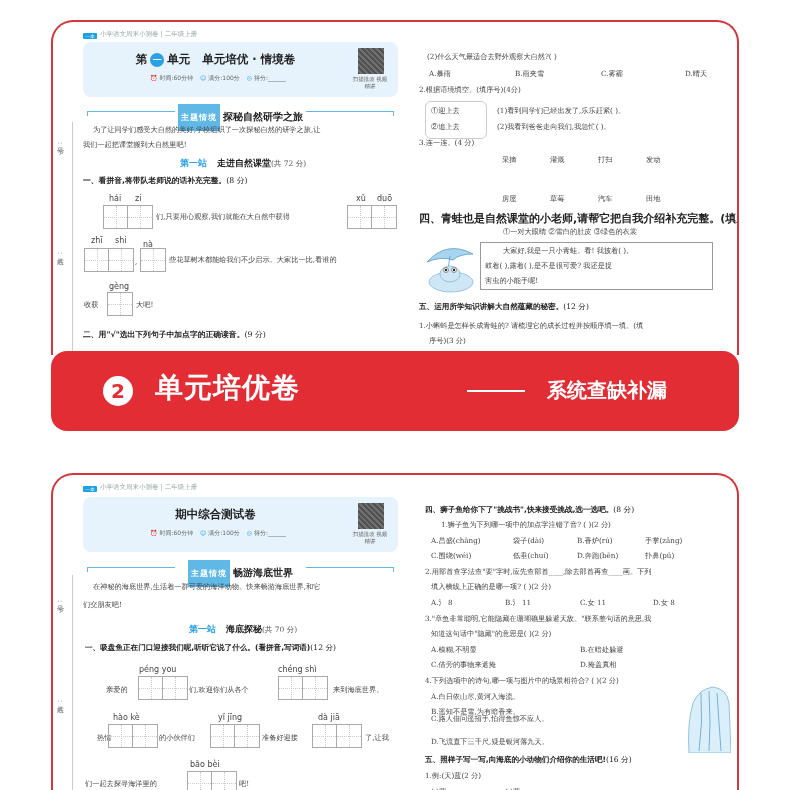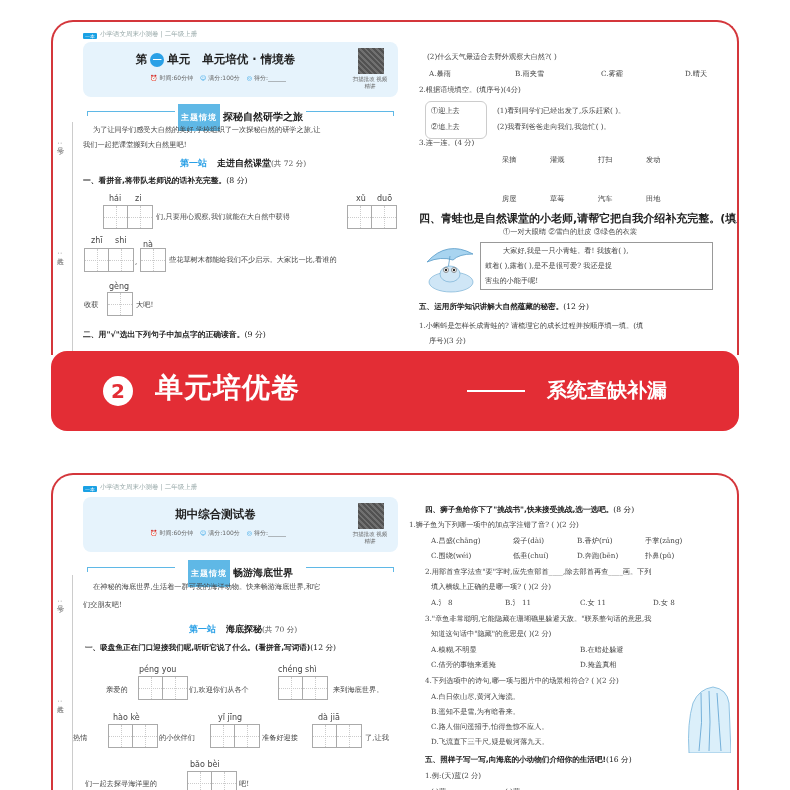--- a/index.html
+++ b/index.html
@@ -245,21 +245,21 @@
       </div>
     <div class="txt" style="left:136px;top:211px">们,欢迎你们从各个</div>
     <div class="grid" style="left:225px;top:201px">
         <div class="cell"></div>
         <div class="cell"></div>
       </div>
     <div class="txt" style="left:280px;top:211px">来到海底世界。</div>
     <span class="pinyin" style="left:60px;top:238px">hào kè</span>
     <span class="pinyin" style="left:165px;top:238px">yǐ jīng</span>
     <span class="pinyin" style="left:265px;top:238px">dà jiā</span>
-    <div class="txt" style="left:20px;top:259px">热情</div>
+    <div class="txt" style="left:44px;top:259px">热情</div>
     <div class="grid" style="left:55px;top:249px">
         <div class="cell"></div>
         <div class="cell"></div>
       </div>
     <div class="txt" style="left:106px;top:259px">的小伙伴们</div>
     <div class="grid" style="left:157px;top:249px">
         <div class="cell"></div>
         <div class="cell"></div>
       </div>
     <div class="txt" style="left:209px;top:259px">准备好迎接</div>
@@ -274,21 +274,21 @@
         <div class="cell"></div>
         <div class="cell"></div>
       </div>
     <div class="txt" style="left:186px;top:305px">吧!</div>
   </div>
 
   <div class="col col-right">
     <div class="txt bold" style="left:20px;top:22px;font-size:7.6px">
       <span>四、狮子鱼给你下了"挑战书",快来接受挑战,选一选吧。</span><span style="font-weight:normal;font-family:'DejaVu Serif',serif">(8 分)</span>
     </div>
-    <div class="txt" style="left:4px;top:38px">1.狮子鱼为下列哪一项中的加点字注错了音? (      )(2 分)</div>
+    <div class="txt" style="left:36px;top:38px">1.狮子鱼为下列哪一项中的加点字注错了音? (      )(2 分)</div>
     <div class="txt" style="left:26px;top:54px">A.昌盛(chāng)</div>
     <div class="txt" style="left:108px;top:54px">袋子(dài)</div>
     <div class="txt" style="left:172px;top:54px">B.香炉(rú)</div>
     <div class="txt" style="left:240px;top:54px">手掌(zǎng)</div>
     <div class="txt" style="left:26px;top:69px">C.围绕(wéi)</div>
     <div class="txt" style="left:108px;top:69px">低垂(chuí)</div>
     <div class="txt" style="left:172px;top:69px">D.奔跑(bēn)</div>
     <div class="txt" style="left:240px;top:69px">扑鼻(pū)</div>
     <div class="txt" style="left:20px;top:85px">2.用部首查字法查"要"字时,应先查部首____,除去部首再查____画。下列</div>
     <div class="txt" style="left:26px;top:100px">填入横线上正确的是哪一项? (      )(2 分)</div>
@@ -298,21 +298,21 @@
     <div class="txt" style="left:248px;top:116px">D.女 8</div>
     <div class="txt" style="left:20px;top:132px">3."章鱼非常聪明,它能隐藏在珊瑚礁里躲避天敌。"联系整句话的意思,我</div>
     <div class="txt" style="left:26px;top:147px">知道这句话中"隐藏"的意思是(      )(2 分)</div>
     <div class="txt" style="left:26px;top:163px">A.模糊,不明显</div>
     <div class="txt" style="left:175px;top:163px">B.在暗处躲避</div>
     <div class="txt" style="left:26px;top:178px">C.借旁的事物来遮掩</div>
     <div class="txt" style="left:175px;top:178px">D.掩盖真相</div>
     <div class="txt" style="left:20px;top:194px">4.下列选项中的诗句,哪一项与图片中的场景相符合? (      )(2 分)</div>
     <div class="txt" style="left:26px;top:210px">A.白日依山尽,黄河入海流。</div>
     <div class="txt" style="left:26px;top:225px">B.遥知不是雪,为有暗香来。</div>
-    <div class="txt" style="left:26px;top:240px">C.路人借问遥招手,怕得鱼惊不应人。</div>
+    <div class="txt" style="left:26px;top:232px">C.路人借问遥招手,怕得鱼惊不应人。</div>
     <div class="txt" style="left:26px;top:255px">D.飞流直下三千尺,疑是银河落九天。</div>
     <svg class="waterfall" style="left:278px;top:200px" viewBox="0 0 48 70">
       <path d="M6 70 Q4 40 10 20 Q16 6 30 4 Q44 6 46 20 L48 70Z" fill="#dbeffa" stroke="#7ab6dc" stroke-width="0.8"></path>
       <path d="M18 10 Q20 40 16 68 M26 8 Q28 40 26 68 M34 10 Q36 40 38 68" stroke="#5aa0d0" stroke-width="0.8" fill="none"></path>
     </svg>
     <div class="txt bold" style="left:20px;top:272px;font-size:7.6px">
       <span>五、照样子写一写,向海底的小动物们介绍你的生活吧!</span><span style="font-weight:normal;font-family:'DejaVu Serif',serif">(16 分)</span>
     </div>
     <div class="txt" style="left:20px;top:289px">1.例:(天)蓝(2 分)</div>
     <div class="txt" style="left:26px;top:305px">(        )蓝</div>

